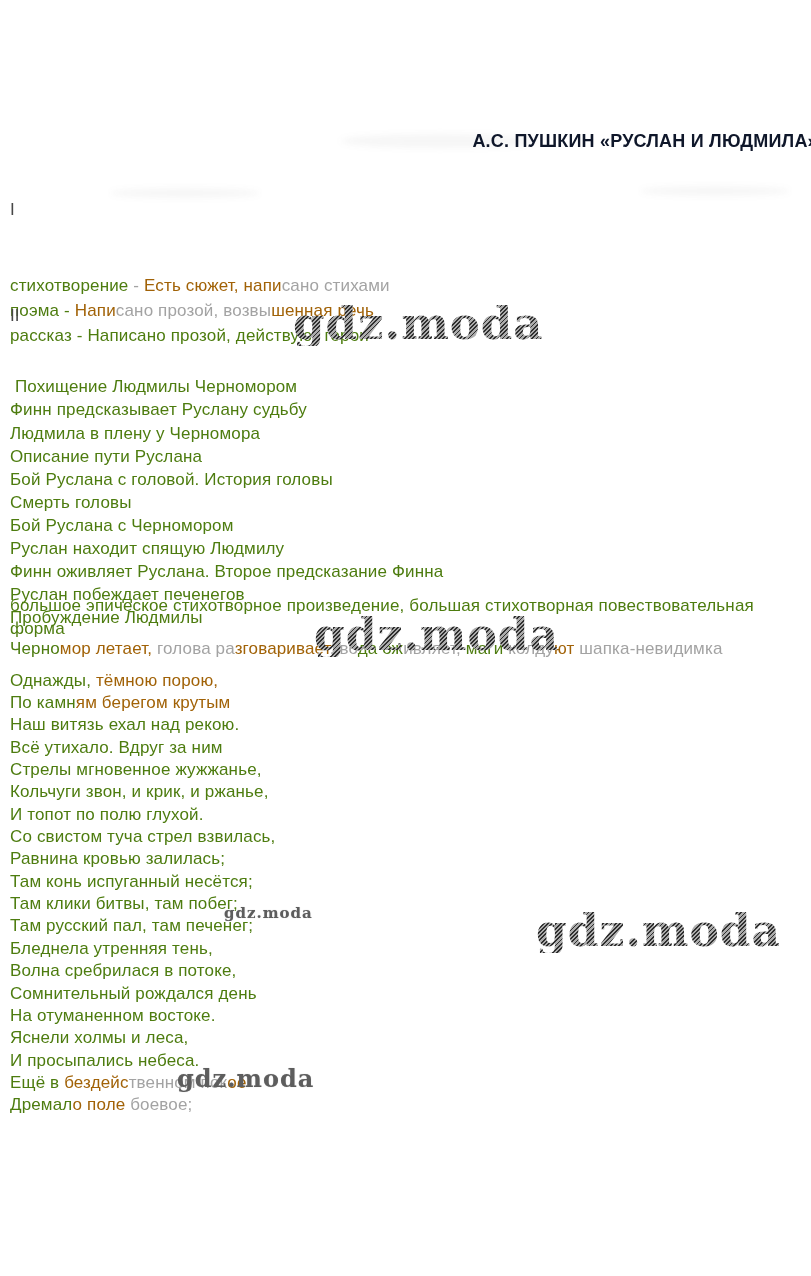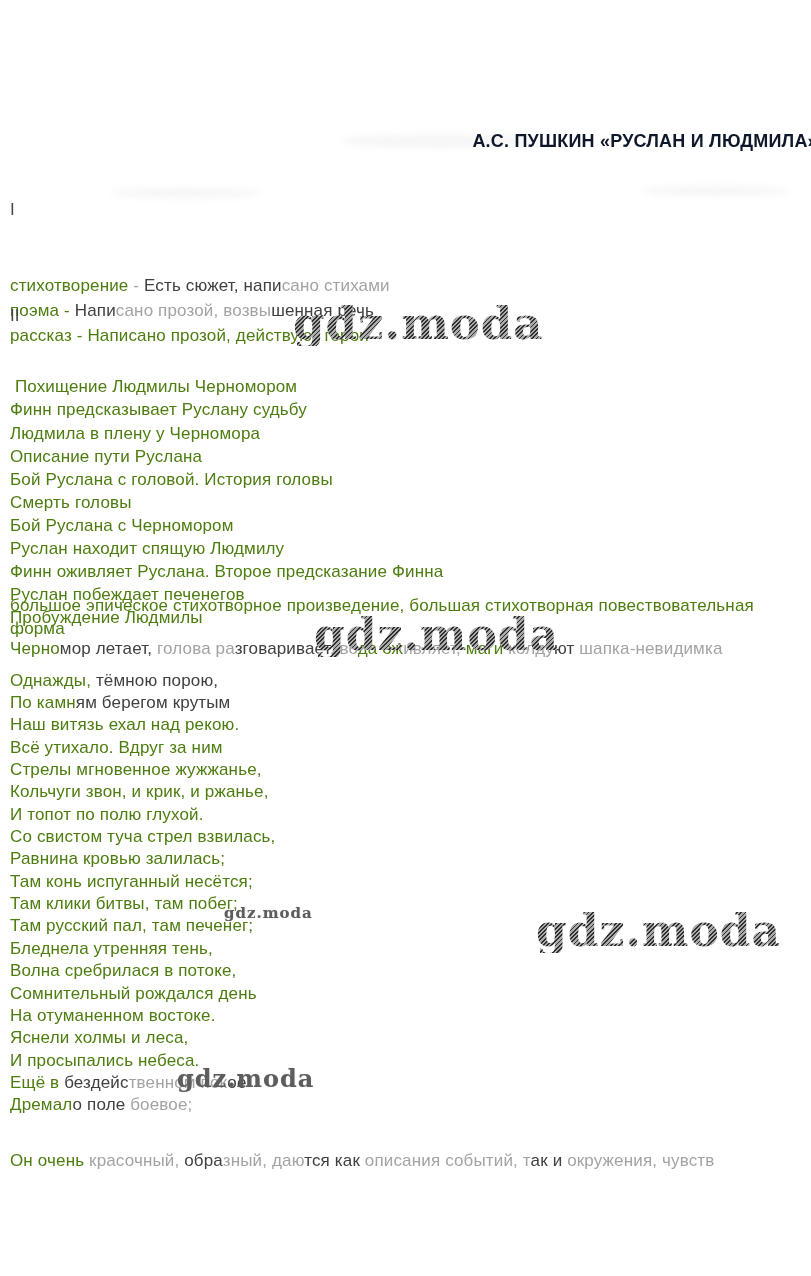--- a/index.html
+++ b/index.html
@@ -26,21 +26,21 @@
   .sec-label{line-height:27px;}
   .sec1{top:146px;line-height:25px;}
   .sec2{top:256px;line-height:23.1px;}
   .definition{top:548px;line-height:23px;}
   .magic{top:591px;line-height:23px;}
   .poem{top:625px;line-height:22.35px;}
   .conclusion{top:1103px;line-height:23px;}
   
   .seg-n{color:#4d7c0f;}
   .seg-d{color:#a3a3a3;}
-  .seg-f{color:#404040;}
+  .seg-f{color:#a16207;}
   
   .wm{
     position:absolute;
     font-family:"DejaVu Serif", serif;
     font-weight:700;
     letter-spacing:1px;
     line-height:1;
     color:#555555;
     white-space:nowrap;
     text-align:right;
@@ -92,23 +92,20 @@
   </div>
 
   <div class="abs block magic">
     <div><div class="line"><span class="seg-n">Черно</span><span class="seg-f">мор летает, </span><span class="seg-d">голова ра</span><span class="seg-f">зговаривает</span><span class="seg-d">, во</span><span class="seg-n">да ож</span><span class="seg-d">ивляет, </span><span class="seg-n">маги </span><span class="seg-d">колду</span><span class="seg-f">ют </span><span class="seg-d">шапка-невидимка</span></div></div>
   </div>
 
   <div class="abs block poem">
     <div><div class="line"><span class="seg-n">Однажды,</span><span class="seg-f"> тёмною порою,</span></div><div class="line"><span class="seg-n">По камн</span><span class="seg-f">ям берегом крутым</span></div><div class="line"><span class="seg-n">Наш витязь ехал над рекою.</span></div><div class="line"><span class="seg-n">Всё утихало. Вдруг за ним</span></div><div class="line"><span class="seg-n">Стрелы мгновенное жужжанье,</span></div><div class="line"><span class="seg-n">Кольчуги звон, и крик, и ржанье,</span></div><div class="line"><span class="seg-n">И топот по полю глухой.</span></div><div class="line"><span class="seg-n">Со свистом туча стрел взвилась,</span></div><div class="line"><span class="seg-n">Равнина кровью залилась;</span></div><div class="line"><span class="seg-n">Там конь испуганный несётся;</span></div><div class="line"><span class="seg-n">Там клики битвы, там побег;</span></div><div class="line"><span class="seg-n">Там русский пал, там печенег;</span></div><div class="line"><span class="seg-n">Бледнела утренняя тень,</span></div><div class="line"><span class="seg-n">Волна сребрилася в потоке,</span></div><div class="line"><span class="seg-n">Сомнительный рождался день</span></div><div class="line"><span class="seg-n">На отуманенном востоке.</span></div><div class="line"><span class="seg-n">Яснели холмы и леса,</span></div><div class="line"><span class="seg-n">И просыпались небеса.</span></div><div class="line"><span class="seg-n">Ещё в </span><span class="seg-f">бездейс</span><span class="seg-d">твенном пок</span><span class="seg-f">ое</span></div><div class="line"><span class="seg-n">Дремал</span><span class="seg-f">о поле </span><span class="seg-d">боевое;</span></div></div>
   </div>
 
-  <div class="abs block conclusion">
-    <div><div class="line"><span class="seg-n">Он очень </span><span class="seg-d">красочный, </span><span class="seg-f">обра</span><span class="seg-d">зный, даю</span><span class="seg-f">тся как </span><span class="seg-d">описания событий, т</span><span class="seg-f">ак и </span><span class="seg-d">окружения, чувств</span></div></div>
-  </div>
 
   <div id="wm-layer">
       <div class="wm wm-hatch" style="left: 293px; top: 301px; font-size: 45px;">gdz.moda</div>
       <div class="wm wm-hatch" style="left: 314px; top: 613px; font-size: 44px;">gdz.moda</div>
       <div class="wm wm-solid" style="left: 224px; top: 906px; font-size: 15px;">gdz.moda</div>
       <div class="wm wm-hatch" style="left: 536px; top: 909px; font-size: 44px;">gdz.moda</div>
       <div class="wm wm-solid" style="left: 177px; top: 1067px; font-size: 24px;">gdz.moda</div>
     </div>
 
 </div>

